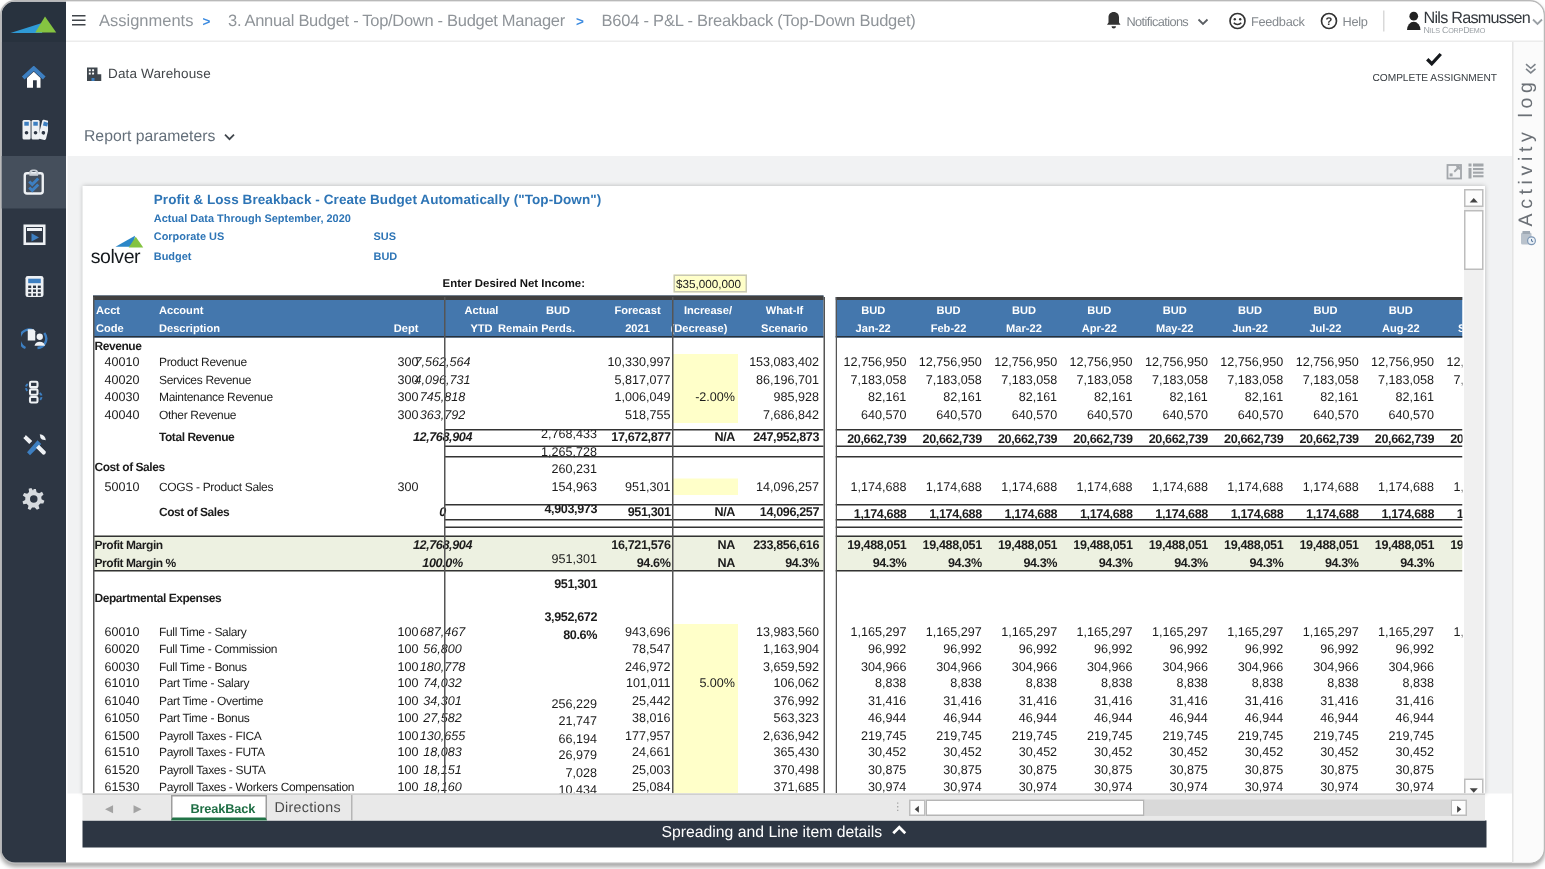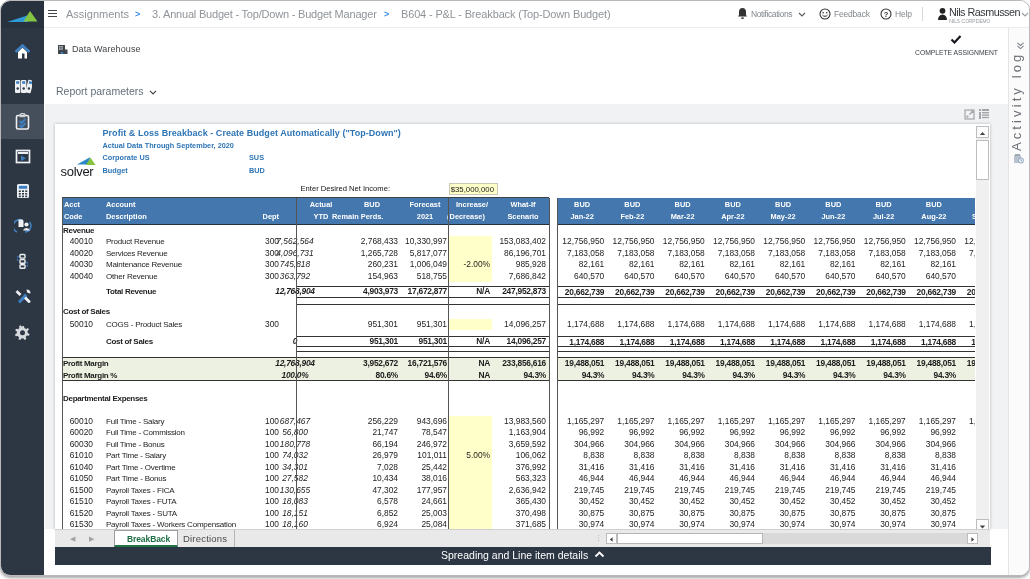--- a/index.html
+++ b/index.html
@@ -31,35 +31,35 @@
 #tabrow{position:absolute;left:54px;top:528px;width:935px;height:18px;background:#e9e9e9;border-top:1px solid #cfcfcf;}
 #btab{position:absolute;left:59px;top:0px;height:17px;background:#fff;border:1px solid #9d9d9d;border-bottom:2px solid #217346;
  font-size:8.5px;font-weight:bold;color:#1e6e44;padding:3px 7px 0 12px;letter-spacing:-.1px;}
 #dtab{position:absolute;left:126px;top:0px;height:17px;font-size:9.5px;color:#4a4a4a;padding:3px 7px 0 2px;border-right:1px solid #b5b5b5;letter-spacing:.2px;}
 #hsb{position:absolute;left:536px;top:2px;width:442px;height:14px;}
 
 #bbar{position:absolute;left:54px;top:546px;width:936px;height:17.5px;background:#2d3643;color:#fff;
  font-size:10.5px;text-align:center;line-height:17px;}
 #title{position:absolute;left:47.5px;top:4px;font-size:9px;letter-spacing:.05px;font-weight:bold;color:#2e75b6;}
 .info{position:absolute;font-size:7.3px;font-weight:bold;color:#2e75b6;}
-#ednl{position:absolute;left:235px;top:60px;width:100px;text-align:right;font-size:7.6px;font-weight:normal;color:#111;}
+#ednl{position:absolute;left:235px;top:60px;width:100px;text-align:right;font-size:7.6px;font-weight:bold;color:#111;}
 #ycell{position:absolute;left:394px;top:58.5px;width:49px;height:12px;background:#ffffc9;border:1px solid #c8c8b4;
  font-size:7.8px;text-align:right;padding:1.5px 3px 0 0;color:#222;}
 
 #lp{position:absolute;left:7px;top:74px;width:487px;height:331px;font-size:8px;color:#1c1c1c;}
 #rp2{position:absolute;left:502px;top:74px;width:418px;height:331px;font-size:8px;color:#1c1c1c;overflow:hidden;}
-.hdr{position:absolute;left:0;top:-1px;width:100%;height:27.5px;background:#4477ad;border-top:1px solid #404040;border-bottom:1px solid #26303b;color:#fff;font-weight:bold;font-size:7.4px;}
+.hdr{position:absolute;left:0;top:-1px;width:100%;height:27.5px;background:#4477ad;border-top:3px solid #404040;border-bottom:1px solid #26303b;color:#fff;font-weight:bold;font-size:7.4px;}
 #lp .hdr span{position:absolute;}
 .row{position:absolute;left:0;width:100%;height:11.5px;line-height:11.5px;white-space:nowrap;}
 #lp .row span{position:absolute;display:block;height:11.5px;}
 .c-code{left:0px;width:31px;text-align:right;font-size:8.4px;}
 .c-desc{left:44px;letter-spacing:-.22px;}
 .c-dept{left:190px;width:27px;text-align:right;font-size:8.4px;}
 .c-ytd{left:183px;width:100px;text-align:center;font-size:8.4px;font-style:italic;}
-.c-bud{left:236px;width:100px;text-align:right;font-size:8.4px;}
+.c-bud{left:236px;width:100px;text-align:right;font-size:8.4px;margin-top:48px;}
 .c-fc{left:285px;width:100px;text-align:right;font-size:8.4px;}
 .c-inc{left:328px;width:100px;text-align:right;font-size:8.4px;}
 .c-wi{left:384px;width:100px;text-align:right;font-size:8.4px;}
 .b{font-weight:bold;}
 .b .c-desc{letter-spacing:-.3px;}
 .b .c-ytd,.b .c-bud,.b .c-fc,.b .c-inc,.b .c-wi,.b .mon{letter-spacing:-.25px;}
 .gl{position:absolute;top:0;width:1px;height:331px;background:#555;}
 .ylw{position:absolute;background:#ffffc9;}
 .grn{position:absolute;left:0;width:487px;background:#edf1e1;}
 .tb{position:absolute;border-top:1px solid #333;border-bottom:1px solid #333;}

